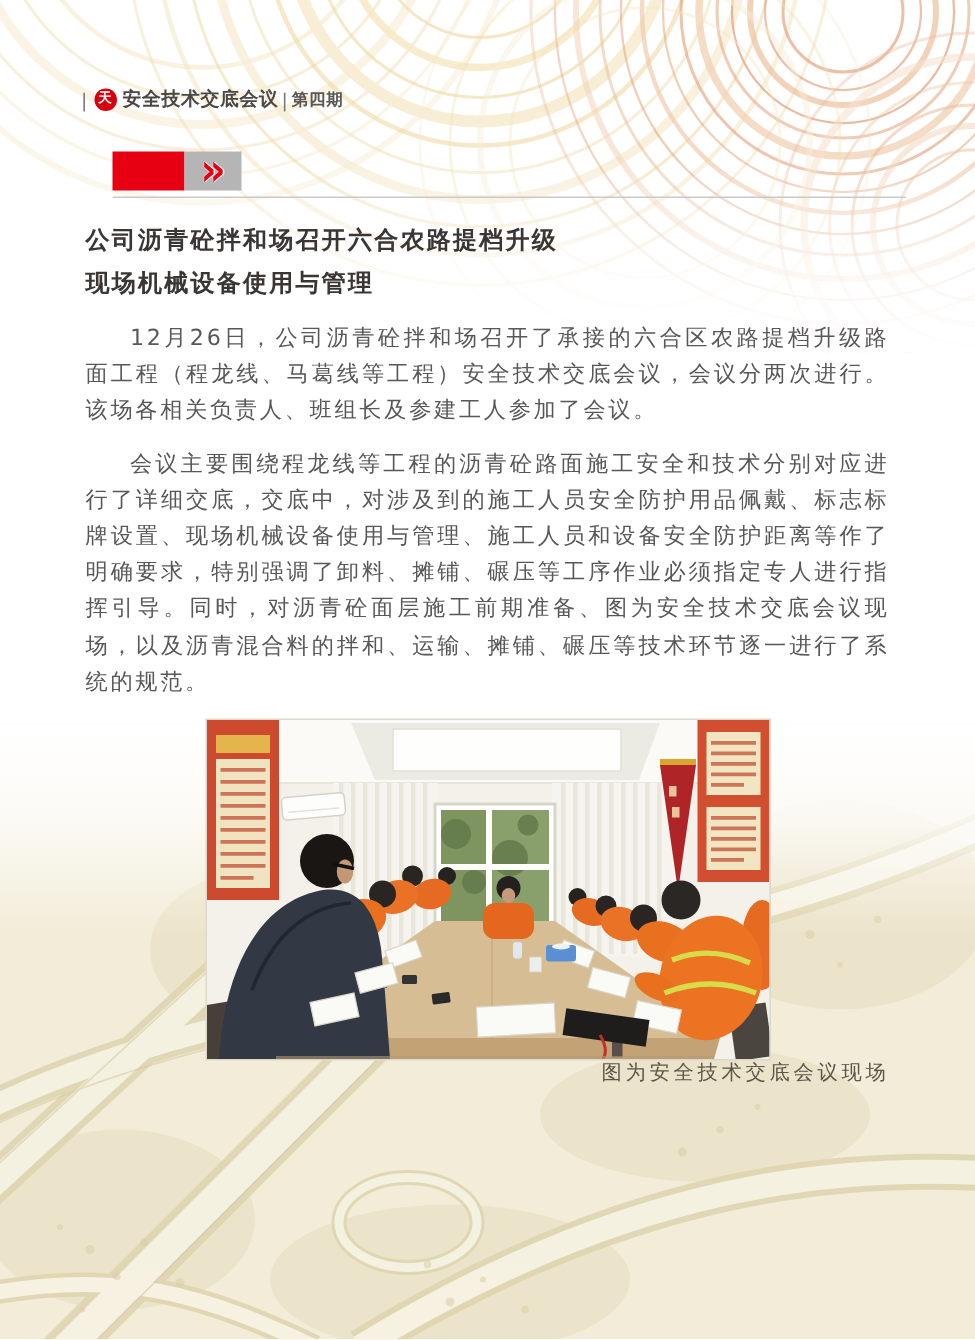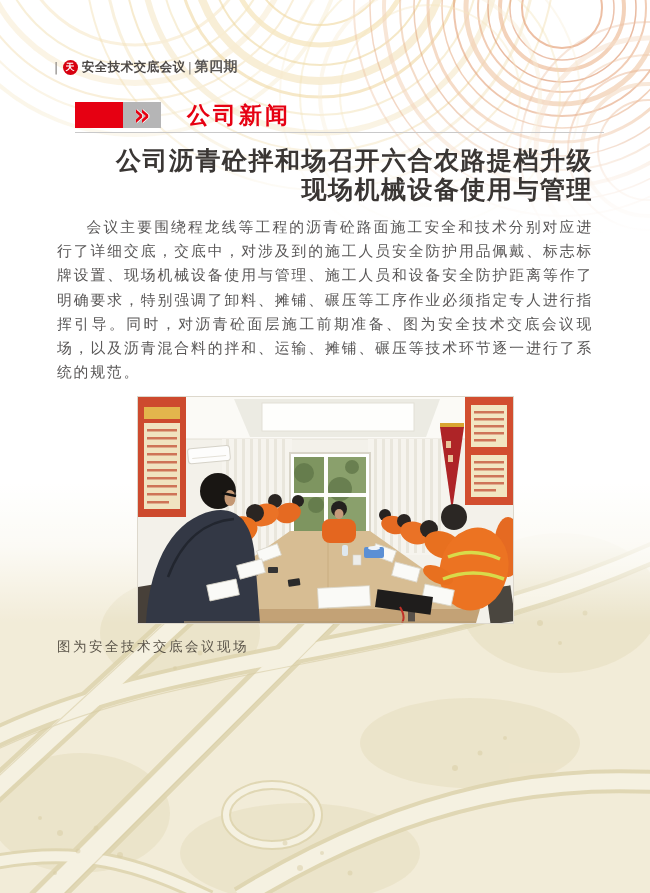--- a/index.html
+++ b/index.html
@@ -21,41 +21,41 @@
   .bottom-fade{position:absolute;left:0;top:0;width:650px;height:140px;
     background:linear-gradient(to bottom,#ffffff 0%,rgba(255,255,255,.75) 45%,rgba(255,255,255,0) 100%);}
   
   .content{position:relative;z-index:2;padding:0 57px;}
   .masthead{margin:58px 0 0 -5px;font-size:12.5px;font-weight:bold;color:#4c4846;
     display:flex;align-items:center;letter-spacing:.5px;}
   .masthead .bar{color:#7a7674;font-weight:normal;margin:0 2px;}
   .logo-dot{display:inline-flex;align-items:center;justify-content:center;
     width:15px;height:15px;border-radius:50%;background:#d7000f;color:#fff;
     font-size:9px;font-weight:bold;margin:0 4px 0 2px;line-height:15px;}
-  .masthead .issue{font-size:14px;color:#5a5755;}
+  .masthead .issue{font-size:11px;color:#5a5755;}
   .section-header{position:relative;margin:26px 0 0 18px;height:28px;}
   .section-blocks{position:absolute;left:0;top:0;display:flex;height:26px;}
   .block-red{width:48px;height:26px;background:#e60012;}
   .block-gray{width:38px;height:26px;background:#b5b5b6;display:flex;
     align-items:center;justify-content:center;}
   .chevron{color:#e60012;font-size:26px;font-weight:bold;line-height:22px;
     text-shadow:0 0 1px #fff, 1px 0 0 #fff;transform:scaleY(1.15);}
   .section-label{position:absolute;left:112px;top:0;font-size:23px;font-weight:bold;
     color:#e60012;letter-spacing:3px;line-height:26px;}
   .section-line{position:absolute;left:0;right:-11px;top:30px;height:1px;background:#c9c9ca;}
-  .article-title{margin:16px 0 0 0;text-align:right;
+  .article-title{margin:16px 0 0 0;text-align:left;
     font-family:"DejaVu Serif","Liberation Serif",serif;
-    font-size:25px;font-weight:bold;color:#3a3634;line-height:29px;letter-spacing:1.5px;}
+    font-size:16px;font-weight:bold;color:#3a3634;line-height:29px;letter-spacing:1.5px;}
   .article-title span{display:block;}
   .content p{margin:11px 0 0 0;font-size:14.8px;line-height:24.2px;color:#595757;
     text-align:justify;text-indent:2em;letter-spacing:1.8px;}
   .photo-frame{width:375px;height:226px;margin:13px auto 0 auto;
     outline:1px solid #ddd8cc;background:#f3f1ea;}
   .photo-frame svg{display:block;}
-  .caption{margin-top:15px;text-align:left;
+  .caption{text-align:right;
     font-family:"DejaVu Serif","Liberation Serif",serif;
     font-size:13.5px;color:#5b554a;letter-spacing:2.5px;}
 </style>
 </head>
 <body>
 
 <div class="page">
 
   <svg class="arcs" viewBox="0 0 650 235">
     <g fill="none">
@@ -172,29 +172,29 @@
       <span class="issue">第四期</span>
     </div>
 
     <div class="section-header">
       <div class="section-blocks">
         <div class="block-red"></div>
         <div class="block-gray">
           <span class="chevron">»</span>
         </div>
       </div>
-      <div class="section-label">公司新闻</div>
       <div class="section-line"></div>
     </div>
 
     <h1 class="article-title">
       <span>公司沥青砼拌和场召开六合农路提档升级</span>
       <span>现场机械设备使用与管理</span>
     </h1>
 
+    <p>12月26日，公司沥青砼拌和场召开了承接的六合区农路提档升级路面工程（程龙线、马葛线等工程）安全技术交底会议，会议分两次进行。该场各相关负责人、班组长及参建工人参加了会议。</p>
     <p>会议主要围绕程龙线等工程的沥青砼路面施工安全和技术分别对应进行了详细交底，交底中，对涉及到的施工人员安全防护用品佩戴、标志标牌设置、现场机械设备使用与管理、施工人员和设备安全防护距离等作了明确要求，特别强调了卸料、摊铺、碾压等工序作业必须指定专人进行指挥引导。同时，对沥青砼面层施工前期准备、图为安全技术交底会议现场，以及沥青混合料的拌和、运输、摊铺、碾压等技术环节逐一进行了系统的规范。</p>
 
     <div class="photo-frame">
       <svg viewBox="0 0 375 226" width="375" height="226">
         <rect width="375" height="226" fill="#f3f1ea"></rect>
 
         <rect width="375" height="42" fill="#fbfaf6"></rect>
         <polygon points="96,2 302,2 288,40 112,40" fill="#ecebe3"></polygon>
         <rect x="124" y="6" width="152" height="28" fill="#fefefc" stroke="#e2e0d6"></rect>
         <line x1="0" y1="42" x2="375" y2="42" stroke="#e4e1d6"></line>

